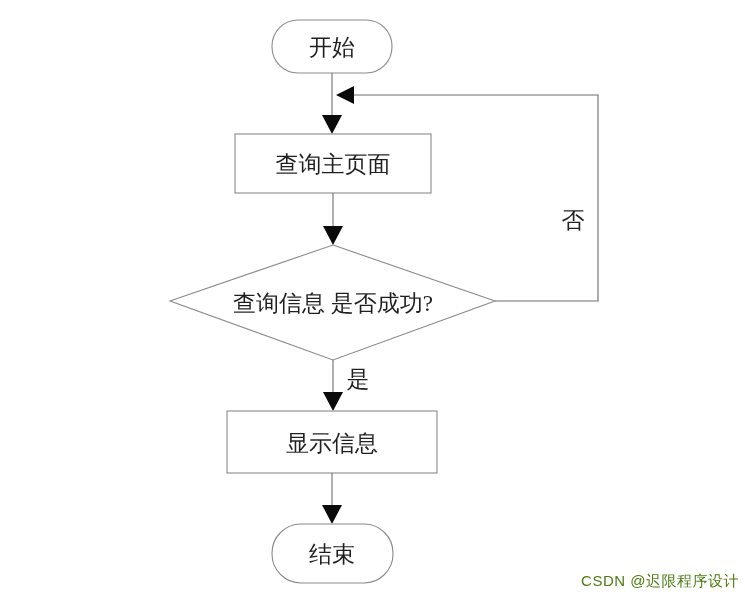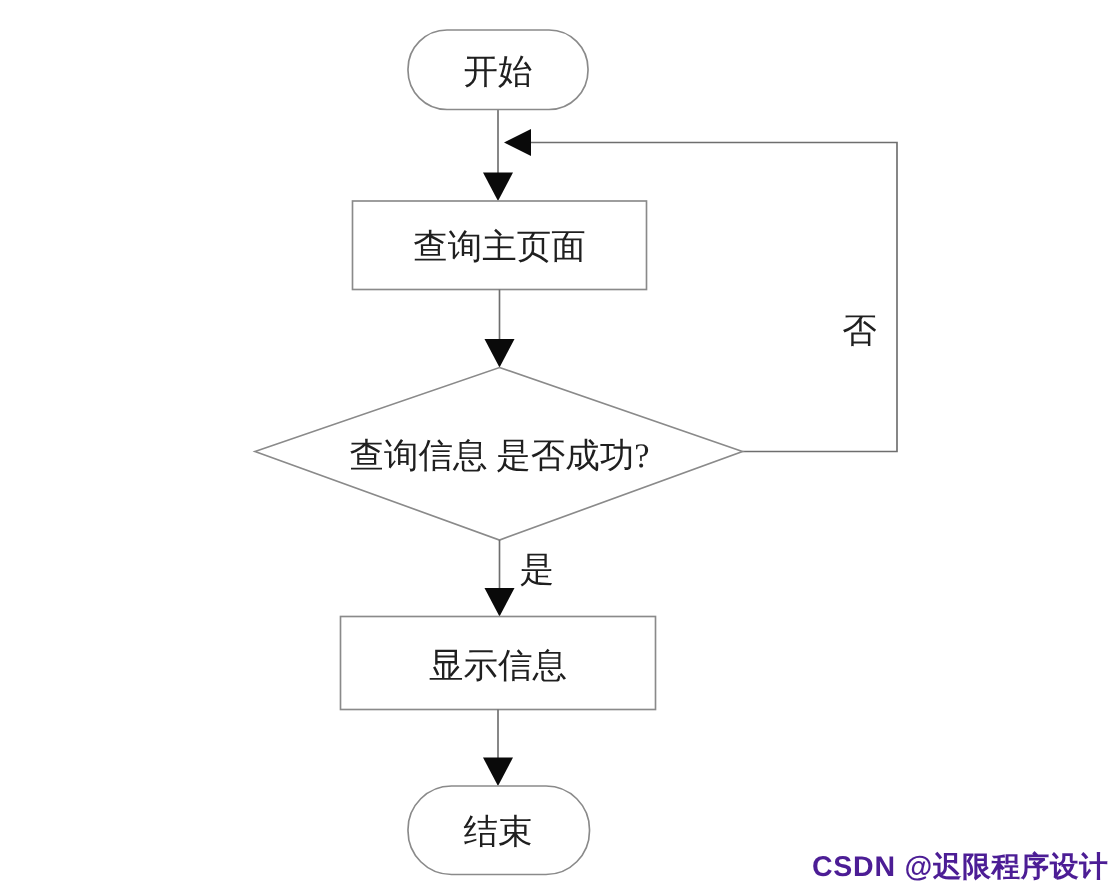--- a/index.html
+++ b/index.html
@@ -43,26 +43,25 @@
   }
   .edge-label {
     fill: #1f1f1f;
     font-size: 23px;
     font-family: "Liberation Serif", "DejaVu Serif", serif;
   }
   .watermark {
     position: absolute;
     right: 6px;
     bottom: 6px;
-    color: #4c1d95;
-    font-size: 19px;
+    color: #4d7c0f;
+    font-size: 15px;
     font-family: "Liberation Sans", "DejaVu Sans", sans-serif;
     letter-spacing: 0.5px;
     user-select: none;
-    font-weight: bold;
   }
 </style>
 </head>
 <body>
 
 <div class="canvas">
   <svg class="flow" viewBox="0 0 745 597">
 
     <g>
       <line class="conn" x1="332" y1="73" x2="332" y2="117"></line>

